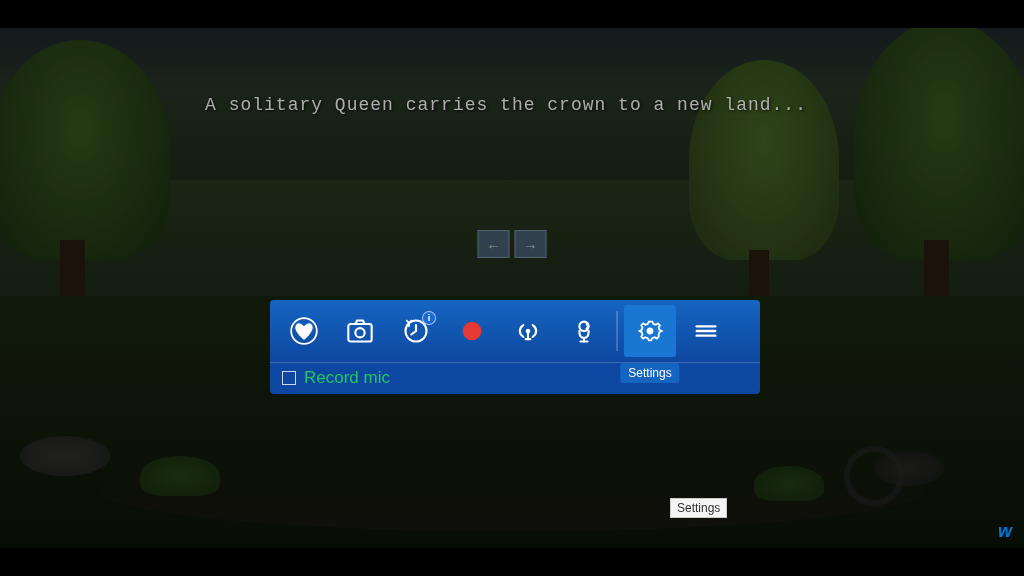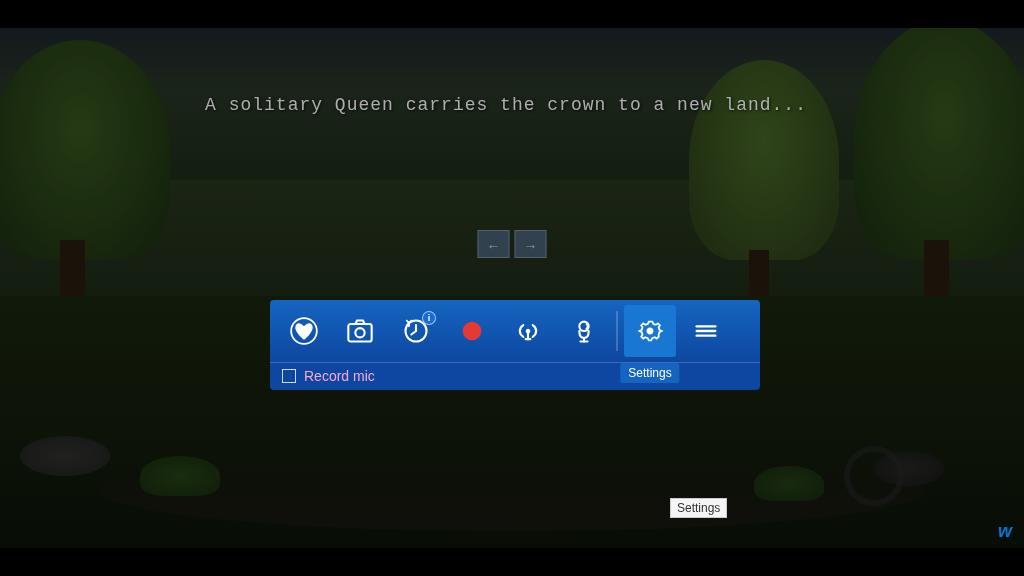--- a/index.html
+++ b/index.html
@@ -271,22 +271,22 @@
 
     .gb-checkbox {
       width: 14px;
       height: 14px;
       border: 1.5px solid rgba(255,255,255,0.8);
       background: transparent;
       flex-shrink: 0;
     }
 
     .gb-label {
-      color: #f9a8d4;
-      font-size: 14px;
+      color: #22c55e;
+      font-size: 17px;
     }
 
     
     .cursor-tooltip {
       position: absolute;
       bottom: 58px;
       left: 670px;
       background: #f5f5f5;
       border: 1px solid #ccc;
       color: #333;

